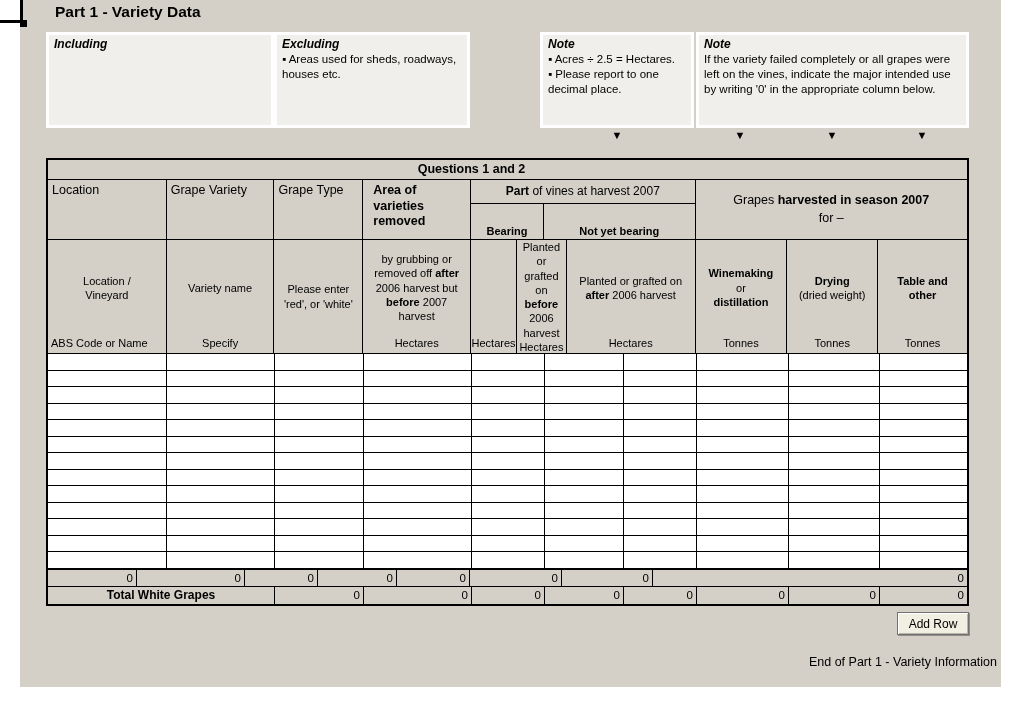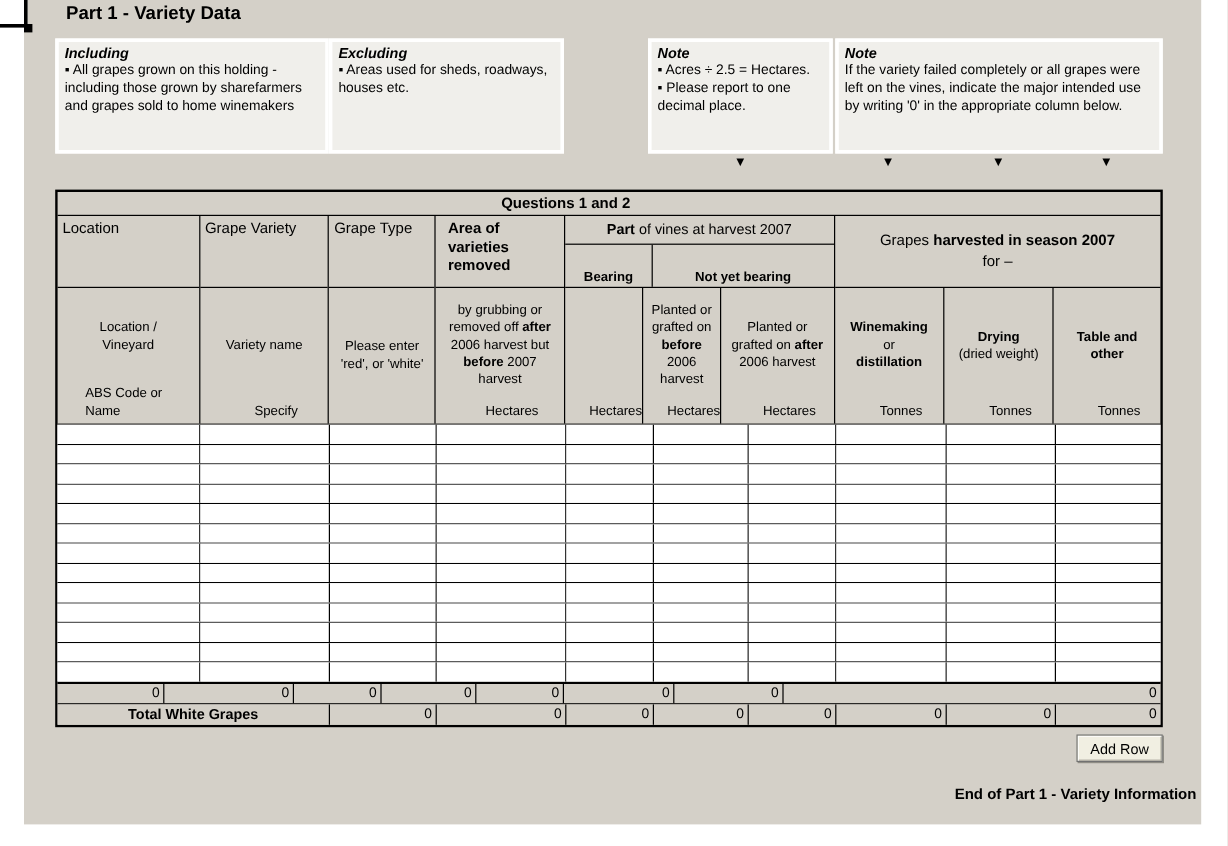--- a/index.html
+++ b/index.html
@@ -36,21 +36,21 @@
   .colg{display:flex; flex-direction:column;}
   .w119{width:119px;} .w108{width:108px;} .w89{width:89px;} .w225{width:225px;}
   .w73{width:73px;} .w79{width:79px;} .w92{width:92px;} .w91{width:91px;}
   .flex1{flex:1 1 auto; min-width:0;}
   .colg{border-right:1px solid var(--line);}
   .colg.last{border-right:none;}
   .hA{height:60px; border-bottom:1px solid var(--line); padding:3px 4px; font-size:12.5px; line-height:1.25;}
   .hA.ctr{text-align:left; font-weight:bold; padding:3px 10px;}
   .hB{height:113px; display:flex; flex-direction:column; text-align:center; font-size:11px; line-height:1.3;}
   .hB .desc{margin:auto 4px;}
-  .hB .unit{padding-bottom:3px;margin-left:20px;}
+  .hB .unit{padding-bottom:3px;}
   .hB .unit.left{text-align:left; padding-left:3px;}
   .hA1{height:24px; border-bottom:1px solid var(--line); text-align:center; font-size:12px; line-height:22px;}
   .hA2{height:36px; border-bottom:1px solid var(--line); display:flex;}
   .hA2 > div{display:flex; align-items:flex-end; justify-content:center; font-weight:bold;
              font-size:11px; padding-bottom:2px;}
   .hA2 .bearing{border-right:1px solid var(--line);}
   .hA62{height:60px; border-bottom:1px solid var(--line); text-align:center; font-size:12.5px;
         display:flex; flex-direction:column; justify-content:center; line-height:1.4;}
   .hBrow{display:flex; height:113px;}
   .hBrow .hB{border-right:1px solid var(--line);}
@@ -69,35 +69,34 @@
   .tlabel{width:227px; border-right:1px solid var(--line); font-weight:bold; font-size:12px;
           text-align:center; height:100%; line-height:16px;}
   .tval{border-right:1px solid var(--line); text-align:right; font-size:11.5px;
         padding-right:3px; height:100%; line-height:16px;}
   .tval:last-child{border-right:none; flex:1 1 auto;}
   
   .addrow{position:absolute; left:897px; top:612px; width:72px; height:23px; z-index:2;
           background:var(--btn); border:1px solid #717171; font-family:"Liberation Sans", sans-serif;
           font-size:12px; color:#000;
           box-shadow: inset 1px 1px 0 #ffffff, inset -1px -1px 0 #b9b6a9, 1px 1px 0 #8f8d85;}
-  .endnote{position:absolute; right:26px; top:655px; font-size:12.5px; font-weight:bold; z-index:2;}
+  .endnote{position:absolute; right:26px; top:655px; font-size:12.5px; font-weight:normal; z-index:2;}
 </style>
 </head>
 <body>
 
 <div class="canvas"></div>
 
 <div class="a1cell"></div>
 <div class="handle"></div>
 
 <div class="title">Part 1 - Variety Data</div>
 
 <div class="note box1">
   <div class="nh">Including</div>
-  <div class="nb">▪ All grapes grown on this holding - including those grown by sharefarmers and grapes sold to home winemakers</div>
 </div>
 <div class="note box2">
   <div class="nh">Excluding</div>
   <div class="nb">▪ Areas used for sheds, roadways, houses etc.</div>
 </div>
 <div class="note box3">
   <div class="nh">Note</div>
   <div class="nb">▪ Acres ÷ 2.5 = Hectares.</div>
   <div class="nb">▪ Please report to one decimal place.</div>
 </div>

